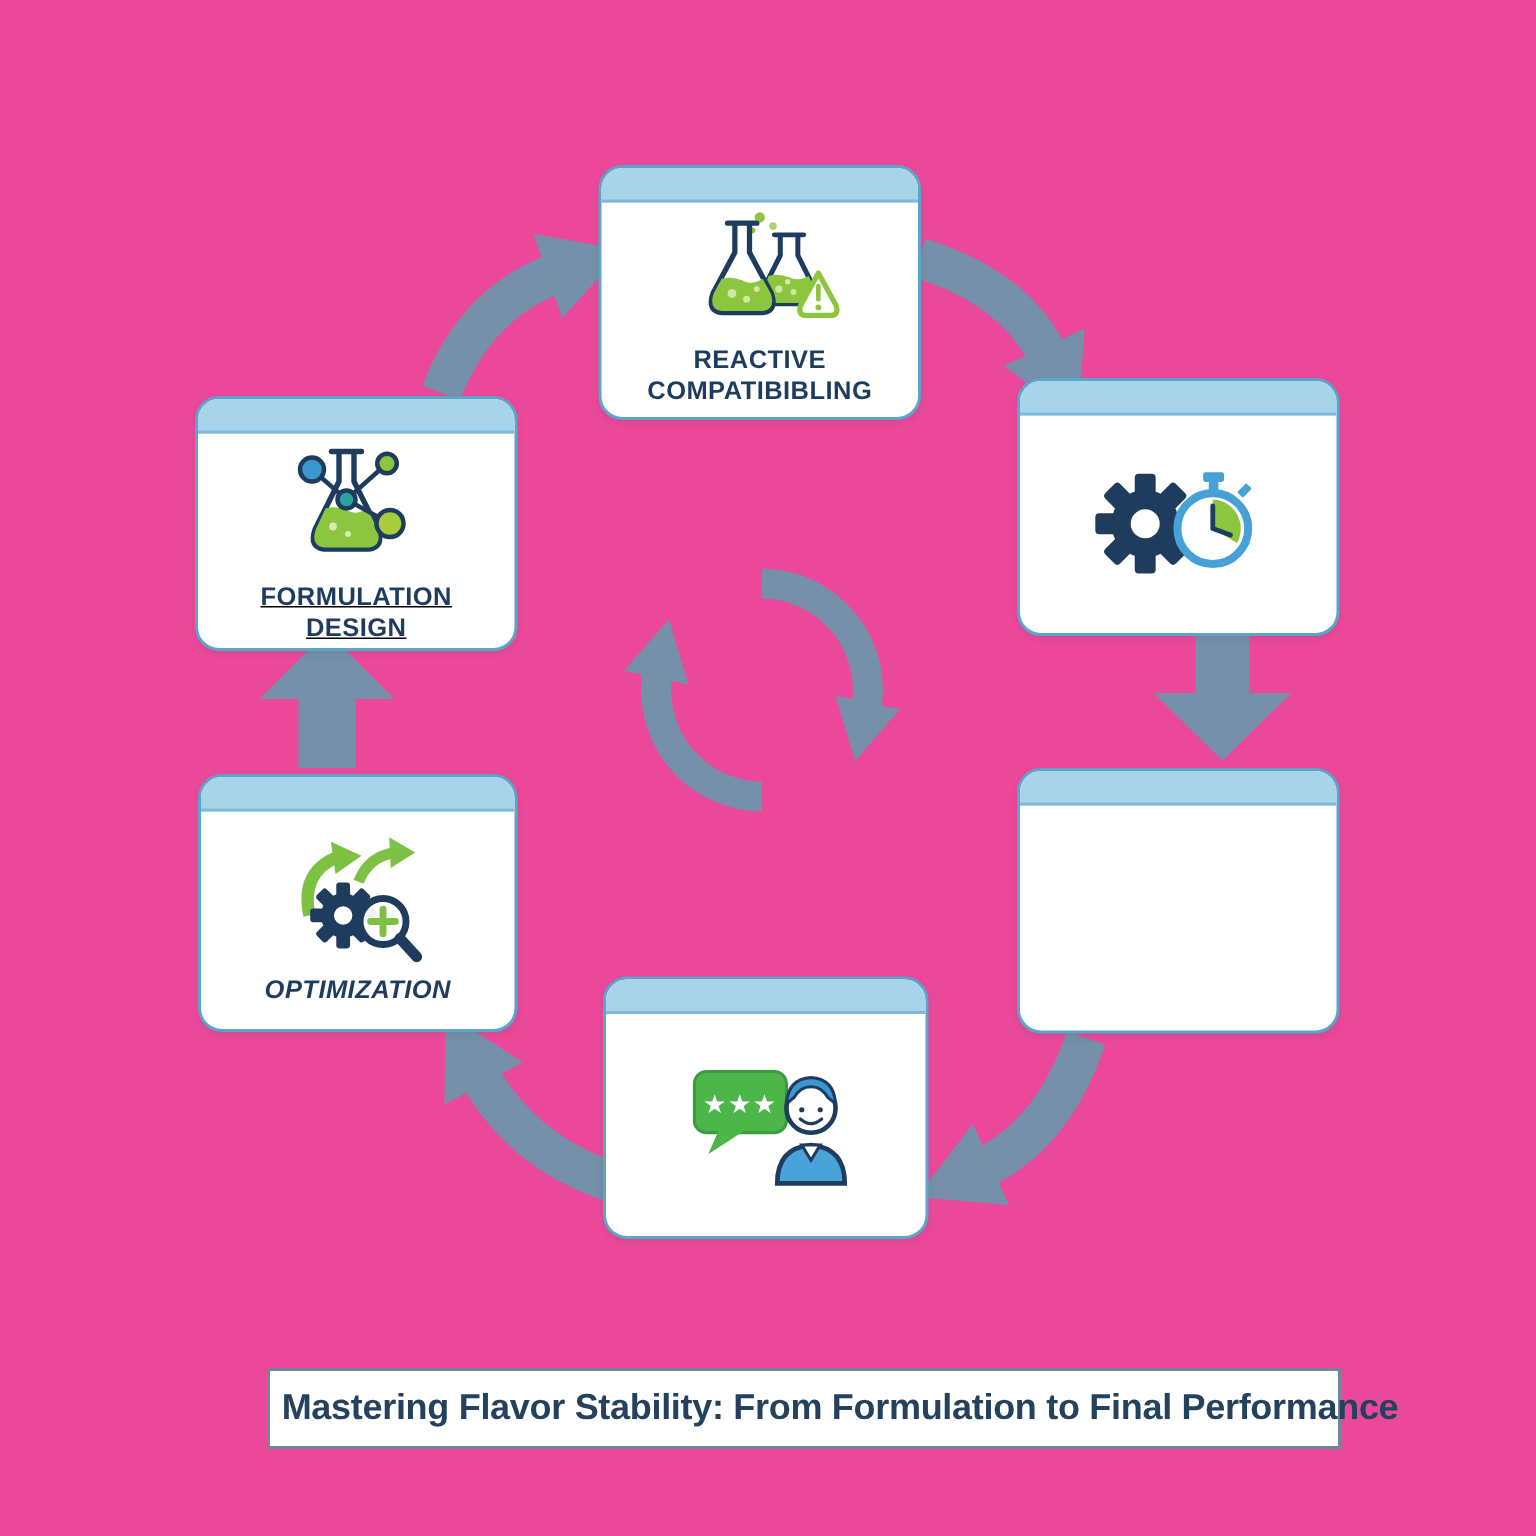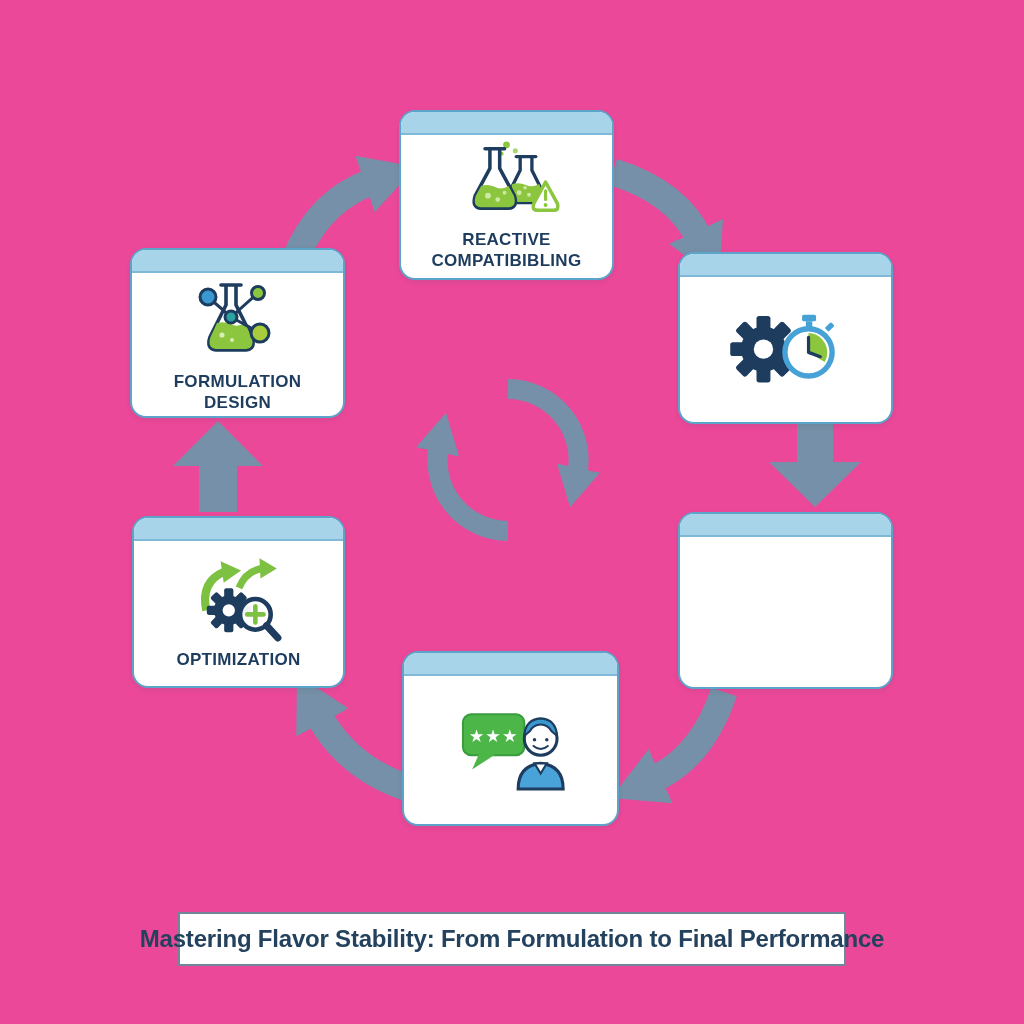--- a/index.html
+++ b/index.html
@@ -26,30 +26,30 @@
     gap:6px;padding:4px 6px 10px 6px;
   }
   .icon-wrap{display:flex;align-items:center;justify-content:center;}
   .box-label{
     color:#1d3c5e;font-weight:700;font-size:17px;line-height:1.25;
     text-align:center;letter-spacing:.3px;white-space:pre-line;
     font-stretch:condensed;
   }
   
   .pos-reactive   {left:399px;top:110px;width:211px;height:166px;}
-  .pos-formulation{left:130px;top:248px;width:211px;height:166px;}
+  .pos-formulation{left:130px;top:264px;width:211px;height:166px;text-decoration:underline;}
   .pos-production {left:678px;top:252px;width:211px;height:168px;}
-  .pos-optimization{left:132px;top:516px;width:209px;height:168px;}
+  .pos-optimization{left:132px;top:516px;width:209px;height:168px;font-style:italic;}
   .pos-analytical {left:678px;top:512px;width:211px;height:173px;}
   .pos-customer   {left:402px;top:651px;width:213px;height:171px;}
   
   .title-box{
     position:absolute;left:178px;top:912px;width:664px;height:50px;z-index:2;
     border:2px solid #72869a;background:#ffffff;
-    display:flex;align-items:center;justify-content:center;
+    display:flex;align-items:center;justify-content:center;padding-left:48px;
   }
   .title-text{
     color:#24425e;font-size:24px;font-weight:600;letter-spacing:-0.2px;
     white-space:nowrap;font-stretch:condensed;
   }
 </style>
 </head>
 <body>
 
 <div id="canvas">

